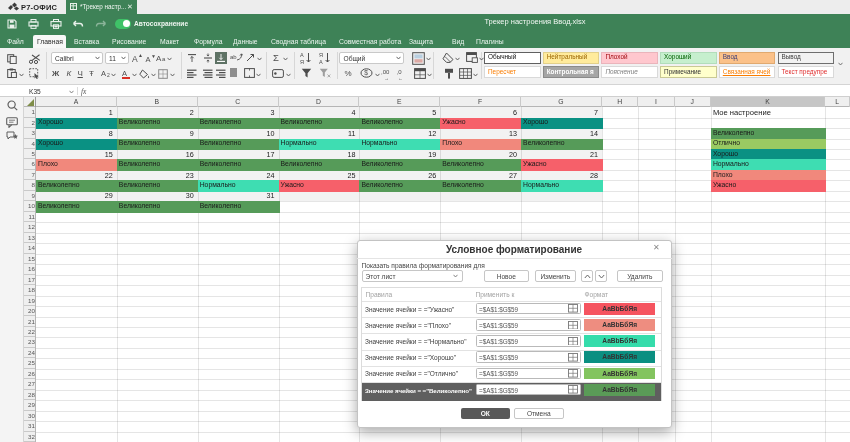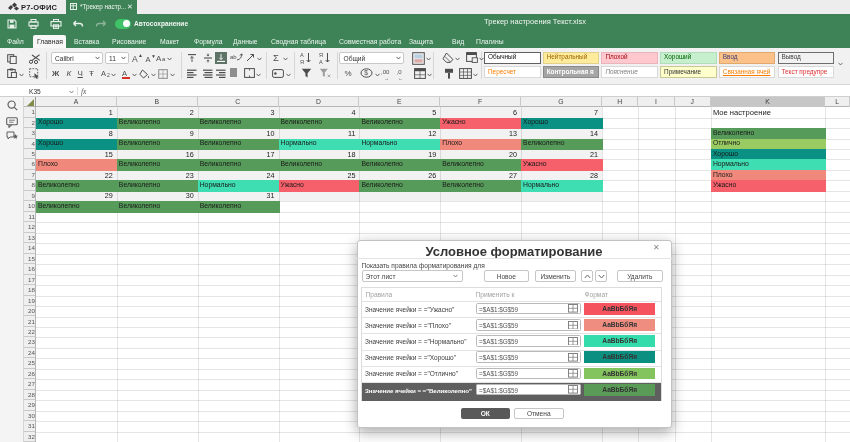--- a/index.html
+++ b/index.html
@@ -45,21 +45,21 @@
 </svg>
 <svg class="a" style="left:72px;top:20px;" width="12" height="8" viewBox="0 0 12 8">
 <path d="M1.5 3.5 L4 1 M1.5 3.5 L4 6 M1.5 3.5 H8 Q10.5 3.5 10.5 6.5" fill="none" stroke="#e9f1eb" stroke-width="1.4"></path>
 </svg>
 <svg class="a" style="left:95px;top:20px;opacity:.45;" width="12" height="8" viewBox="0 0 12 8">
 <path d="M10.5 3.5 L8 1 M10.5 3.5 L8 6 M10.5 3.5 H4 Q1.5 3.5 1.5 6.5" fill="none" stroke="#e9f1eb" stroke-width="1.4"></path>
 </svg>
 <div class="a" style="left:114.5px;top:19px;width:16px;height:9.5px;background:#3fc268;border-radius:5px;"></div>
 <div class="a" style="left:123px;top:20.2px;width:7px;height:7px;background:#fff;border-radius:50%;"></div>
 <div class="a" style="left:134px;top:20px;font-size:6.6px;font-weight:bold;color:#f0f6f1;">Автосохранение</div>
-<div class="a" style="left:435px;top:17px;width:200px;text-align:center;font-size:7.5px;color:#f2f7f3;white-space:nowrap;">Трекер настроения Текст.xlsx</div>
+<div class="a" style="left:435px;top:17px;width:200px;text-align:center;font-size:7.5px;color:#f2f7f3;white-space:nowrap;">Трекер настроения Ввод.xlsx</div>
 <div class="a" style="left:0;top:35px;width:850px;height:13.2px;background:#3e8257;"></div>
 <div class="a" style="left:33px;top:35px;width:33px;height:13.2px;background:#f7f7f7;border-radius:2px 2px 0 0;"></div>
 <div class="a" style="left:7px;top:38.4px;font-size:6.8px;color:#eaf4ee;white-space:nowrap;">Файл</div>
 <div class="a" style="left:37px;top:38.4px;font-size:6.8px;color:#2c2c2c;white-space:nowrap;">Главная</div>
 <div class="a" style="left:74px;top:38.4px;font-size:6.8px;color:#eaf4ee;white-space:nowrap;">Вставка</div>
 <div class="a" style="left:112px;top:38.4px;font-size:6.8px;color:#eaf4ee;white-space:nowrap;">Рисование</div>
 <div class="a" style="left:160px;top:38.4px;font-size:6.8px;color:#eaf4ee;white-space:nowrap;">Макет</div>
 <div class="a" style="left:194px;top:38.4px;font-size:6.8px;color:#eaf4ee;white-space:nowrap;">Формула</div>
 <div class="a" style="left:233px;top:38.4px;font-size:6.8px;color:#eaf4ee;white-space:nowrap;">Данные</div>
 <div class="a" style="left:271px;top:38.4px;font-size:6.8px;color:#eaf4ee;white-space:nowrap;">Сводная таблица</div>
@@ -521,21 +521,21 @@
 <div class="cell txt" style="left:117.35px;top:201.73px;width:79.85px;height:9.67px;font-size:6.8px;">Великолепно</div>
 <div class="cell txt" style="left:198.2px;top:201.73px;width:79.84999999999997px;height:9.67px;font-size:6.8px;">Великолепно</div>
 <div class="cell txt" style="left:711.4px;top:107.5px;width:113.39999999999998px;height:9.67px;font-size:7.6px;">Мое настроение</div>
 <div class="cell txt" style="left:711.4px;top:128.44px;width:113.39999999999998px;height:9.67px;font-size:6.8px;">Великолепно</div>
 <div class="cell txt" style="left:711.4px;top:138.91px;width:113.39999999999998px;height:9.67px;font-size:6.8px;">Отлично</div>
 <div class="cell txt" style="left:711.4px;top:149.38px;width:113.39999999999998px;height:9.67px;font-size:6.8px;">Хорошо</div>
 <div class="cell txt" style="left:711.4px;top:159.85px;width:113.39999999999998px;height:9.67px;font-size:6.8px;">Нормально</div>
 <div class="cell txt" style="left:711.4px;top:170.32000000000002px;width:113.39999999999998px;height:9.67px;font-size:6.8px;">Плохо</div>
 <div class="cell txt" style="left:711.4px;top:180.79px;width:113.39999999999998px;height:9.67px;font-size:6.8px;">Ужасно</div>
 <div class="a" style="left:356.5px;top:240.3px;width:315px;height:187.5px;background:#fff;border:1px solid #c3c3c3;border-radius:3px;box-shadow:0 4px 14px rgba(0,0,0,0.35);"></div>
-<div class="a" style="left:356.5px;top:243.8px;width:315px;text-align:center;font-size:13px;font-weight:bold;color:#333;">Условное форматирование</div>
+<div class="a" style="left:356.5px;top:243.8px;width:315px;text-align:center;font-size:10px;font-weight:bold;color:#333;">Условное форматирование</div>
 <div class="a" style="left:653px;top:243.3px;font-size:8px;color:#888;">✕</div>
 <div class="a" style="left:356.5px;top:257.7px;width:315px;height:1px;background:#e4e4e4;"></div>
 <div class="a" style="left:361.5px;top:261.8px;font-size:6.6px;color:#444;">Показать правила форматирования для</div>
 <div class="a" style="left:361.5px;top:270px;width:101px;height:11.5px;background:#fff;border:1px solid #c6c6c6;border-radius:2px;"></div>
 <div class="a" style="left:365.5px;top:272.8px;font-size:6.6px;color:#444;">Этот лист</div>
 <svg class="a" style="left:453px;top:274px;" width="5" height="4" viewBox="0 0 5 4">
     <path d="M0.5 0.8 L2.5 3 L4.5 0.8" fill="none" stroke="#777" stroke-width="0.9"></path>
   </svg>
 <div class="a" style="left:484px;top:270px;width:44.5px;height:11.5px;background:#fff;border:1px solid #c6c6c6;border-radius:2px;"></div>
 <div class="a" style="left:484px;top:272.8px;width:44.5px;text-align:center;font-size:6.6px;color:#444;">Новое</div>

